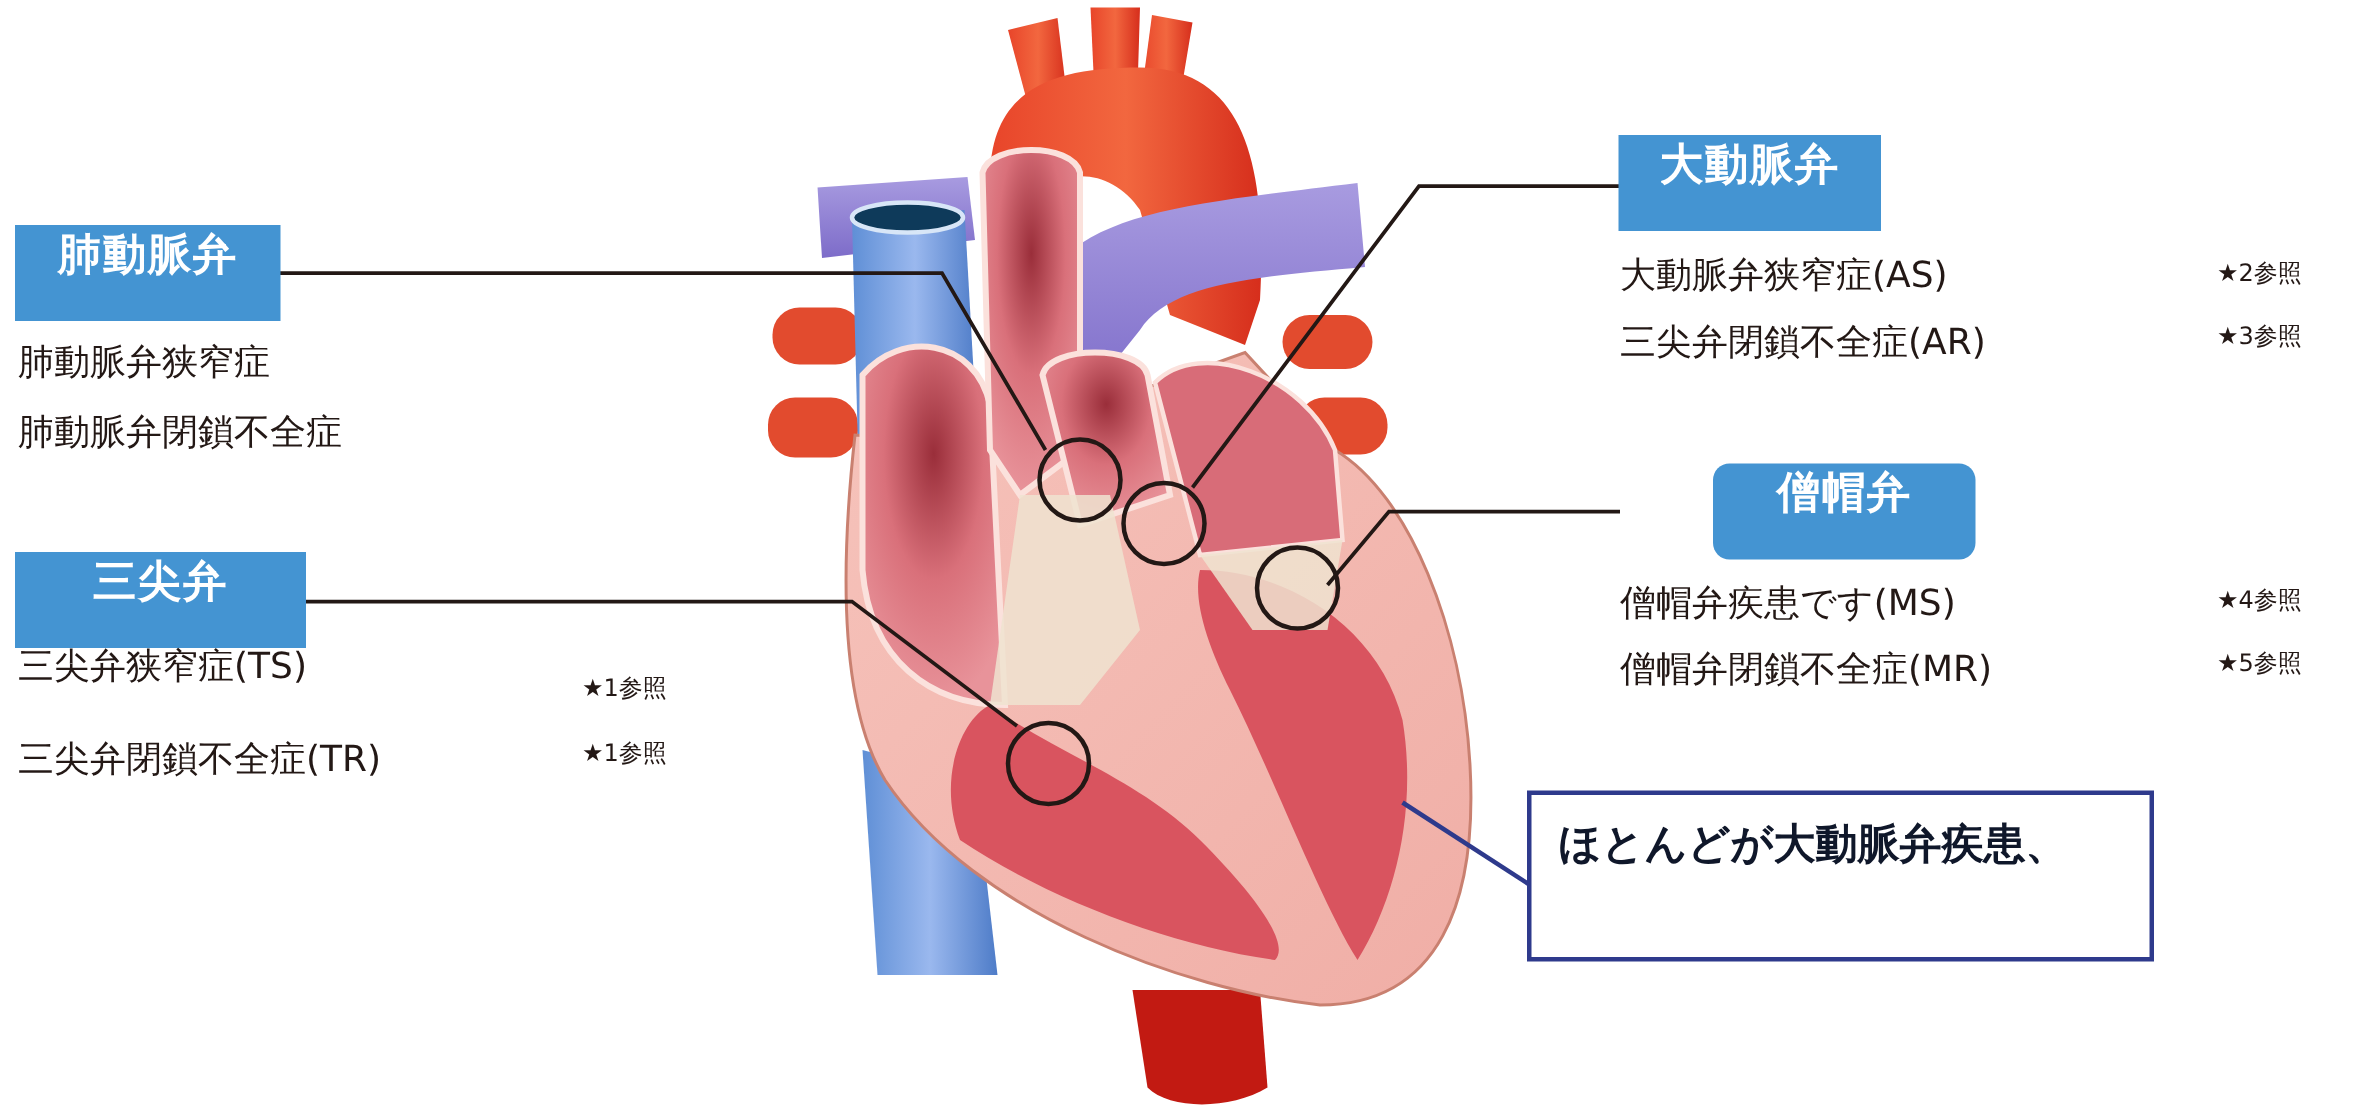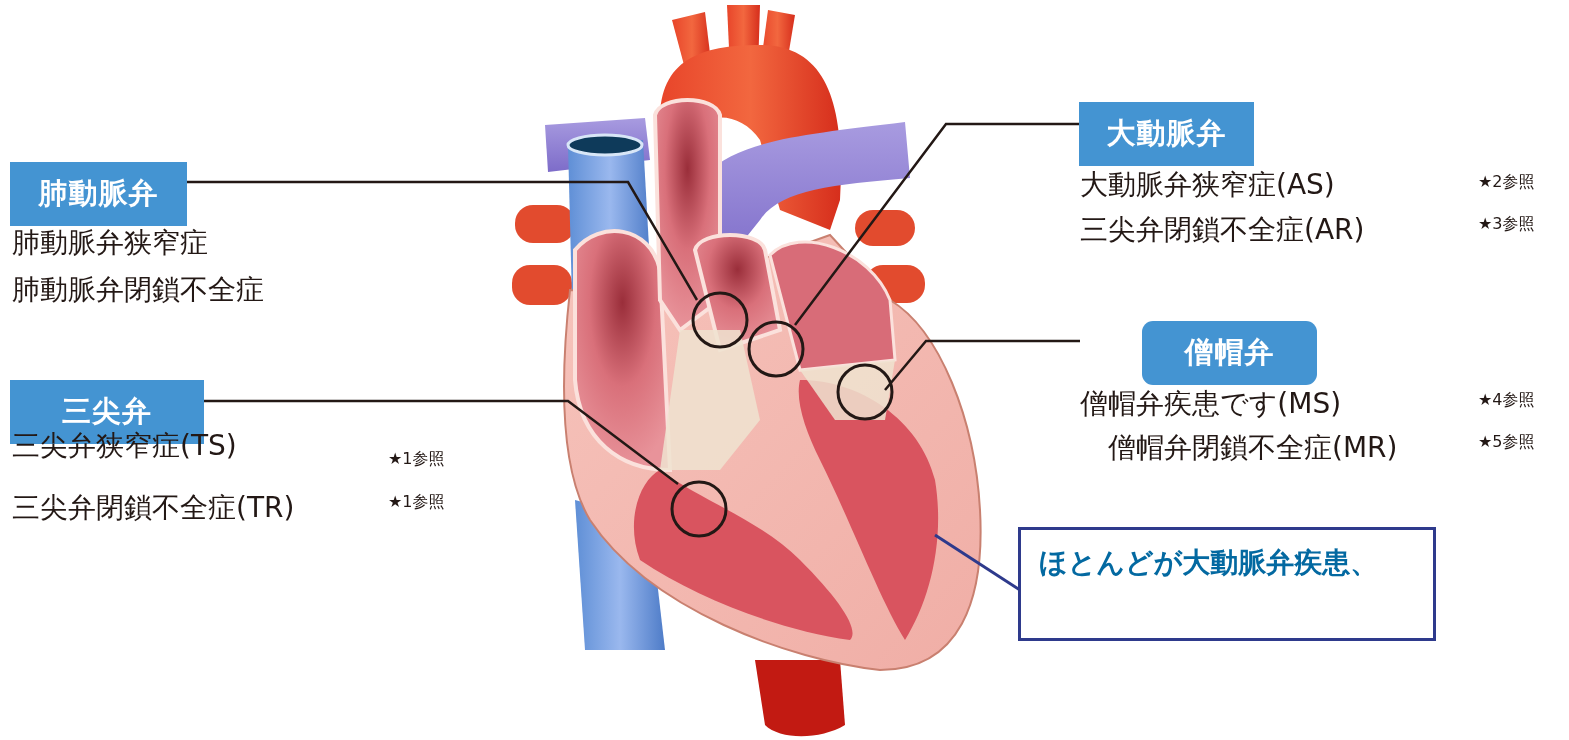--- a/index.html
+++ b/index.html
@@ -1,26 +1,26 @@
 <!DOCTYPE html>
 <html><head>
 <meta charset="utf-8">
 <style>
   html, body { margin: 0; padding: 0; background: #ffffff; }
   body { width: 1569px; height: 740px; position: relative; overflow: hidden;
          font-family: "DejaVu Sans", "Liberation Sans", sans-serif; color: #231815; }
   .heart-svg { position: absolute; left: 0; top: 0; width: 1569px; height: 740px; }
   .label-box { position: absolute; background: #4494d2; color: #ffffff;
-               font-weight: bold; font-size: 29px; display: flex; align-items: center;
-               justify-content: center; letter-spacing: 1px; margin-top: 12px; }
-  .disease { position: absolute; font-size: 28px; white-space: nowrap; line-height: 1; }
+               font-weight: bold; font-size: 29px; display: flex; align-items: flex-start;
+               justify-content: center; letter-spacing: 1px; }
+  .disease { position: absolute; font-size: 24px; white-space: nowrap; line-height: 1; }
   .ref { position: absolute; font-size: 16px; white-space: nowrap; line-height: 1; }
   .callout { position: absolute; left: 1018px; top: 527px; width: 418px; height: 114px;
              border: 3px solid #2e3a8c; box-sizing: border-box; background: #fff;
-             color: #0369a1; font-size: 28px; font-weight: bold; line-height: 42px;
+             color: #0f172a; font-size: 28px; font-weight: bold; line-height: 42px;
              padding: 12px 0 0 18px; }
   .callout-line { display: block; white-space: nowrap; }
 </style>
 </head>
 <body>
 
 <svg class="heart-svg" viewBox="0 0 1569 740" xmlns="http://www.w3.org/2000/svg">
   <defs>
     <linearGradient id="aortaG" x1="0" y1="0" x2="1" y2="0">
       <stop offset="0" stop-color="#e8452a"></stop>
@@ -117,18 +117,18 @@
 <div class="disease" style="left:1080px; top:171px;">大動脈弁狭窄症(AS)</div>
 <div class="ref" style="left:1478px; top:174px;">★2参照</div>
 <div class="disease" style="left:1080px; top:216px;">三尖弁閉鎖不全症(AR)</div>
 <div class="ref" style="left:1478px; top:216px;">★3参照</div>
 
 <div class="label-box" style="left:1142px; top:309px; width:175px; height:64px;border-radius:11px;">
   <span>僧帽弁</span>
 </div>
 <div class="disease" style="left:1080px; top:390px;">僧帽弁疾患です(MS)</div>
 <div class="ref" style="left:1478px; top:392px;">★4参照</div>
-<div class="disease" style="left:1080px; top:434px;margin-left:28px;">僧帽弁閉鎖不全症(MR)</div>
+<div class="disease" style="left:1080px; top:434px;">僧帽弁閉鎖不全症(MR)</div>
 <div class="ref" style="left:1478px; top:434px;">★5参照</div>
 
 <div class="callout">
   <span class="callout-line">ほとんどが大動脈弁疾患、</span>
 </div>
 
 </body></html>

